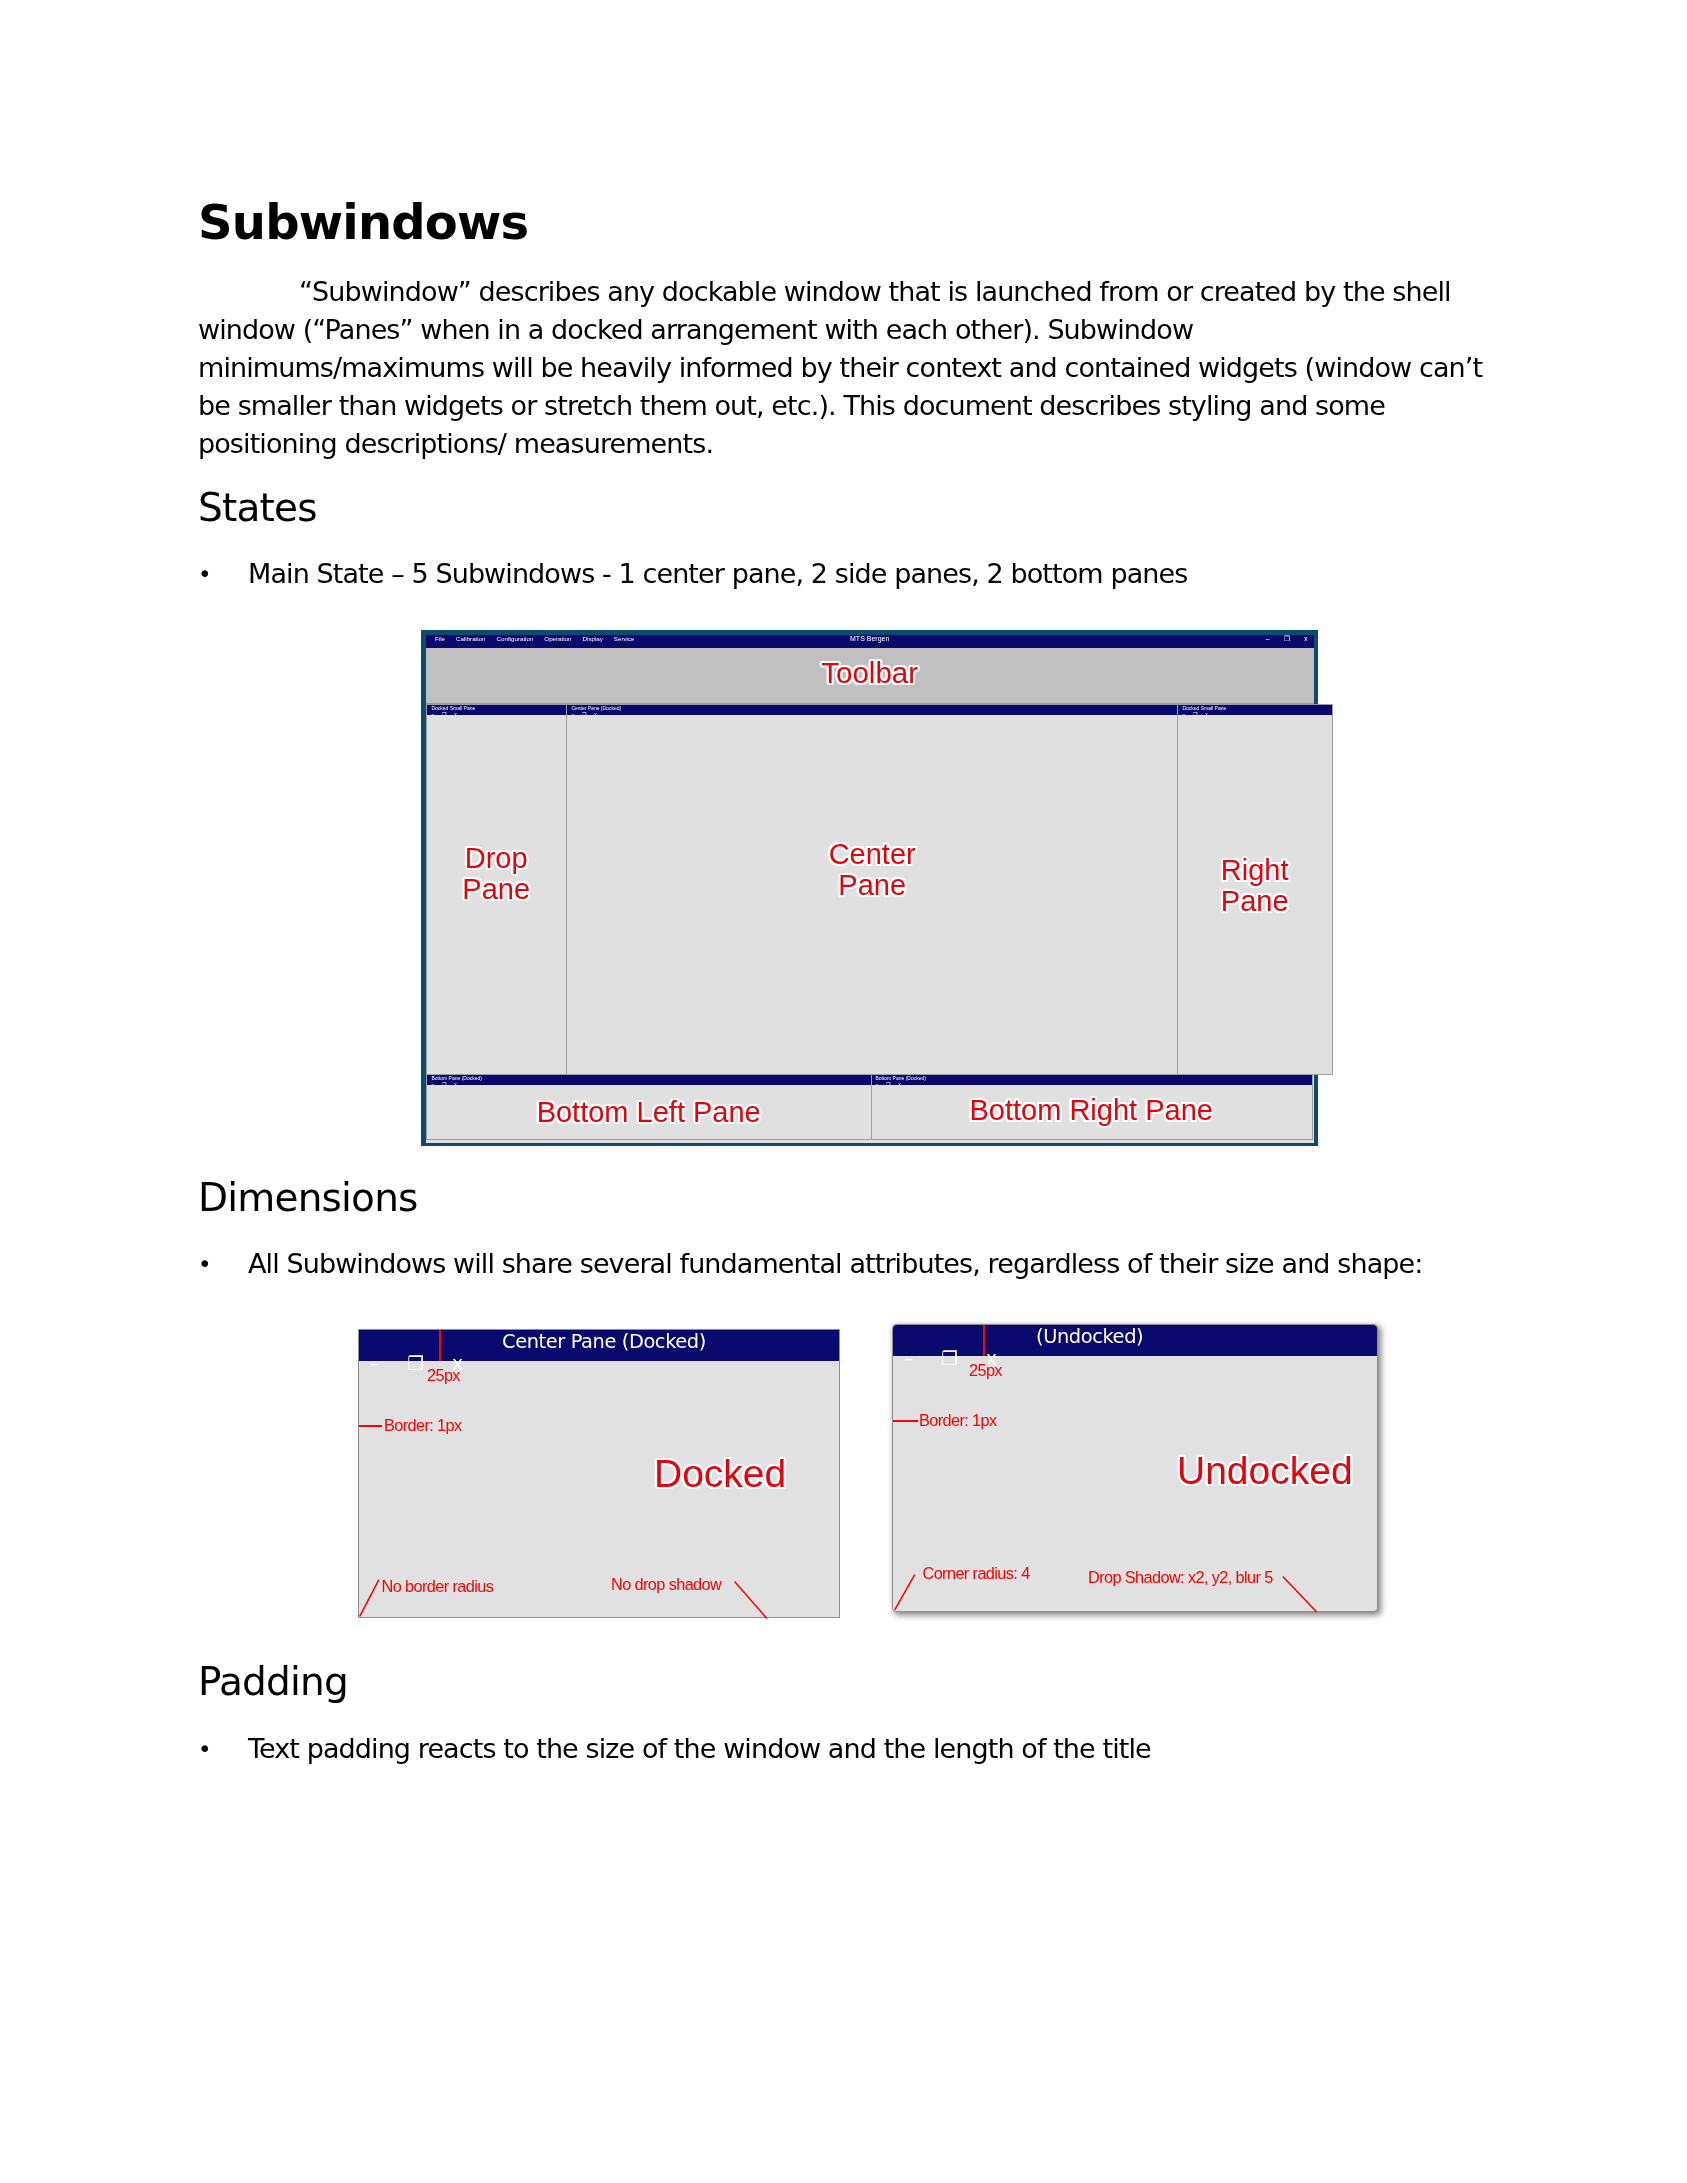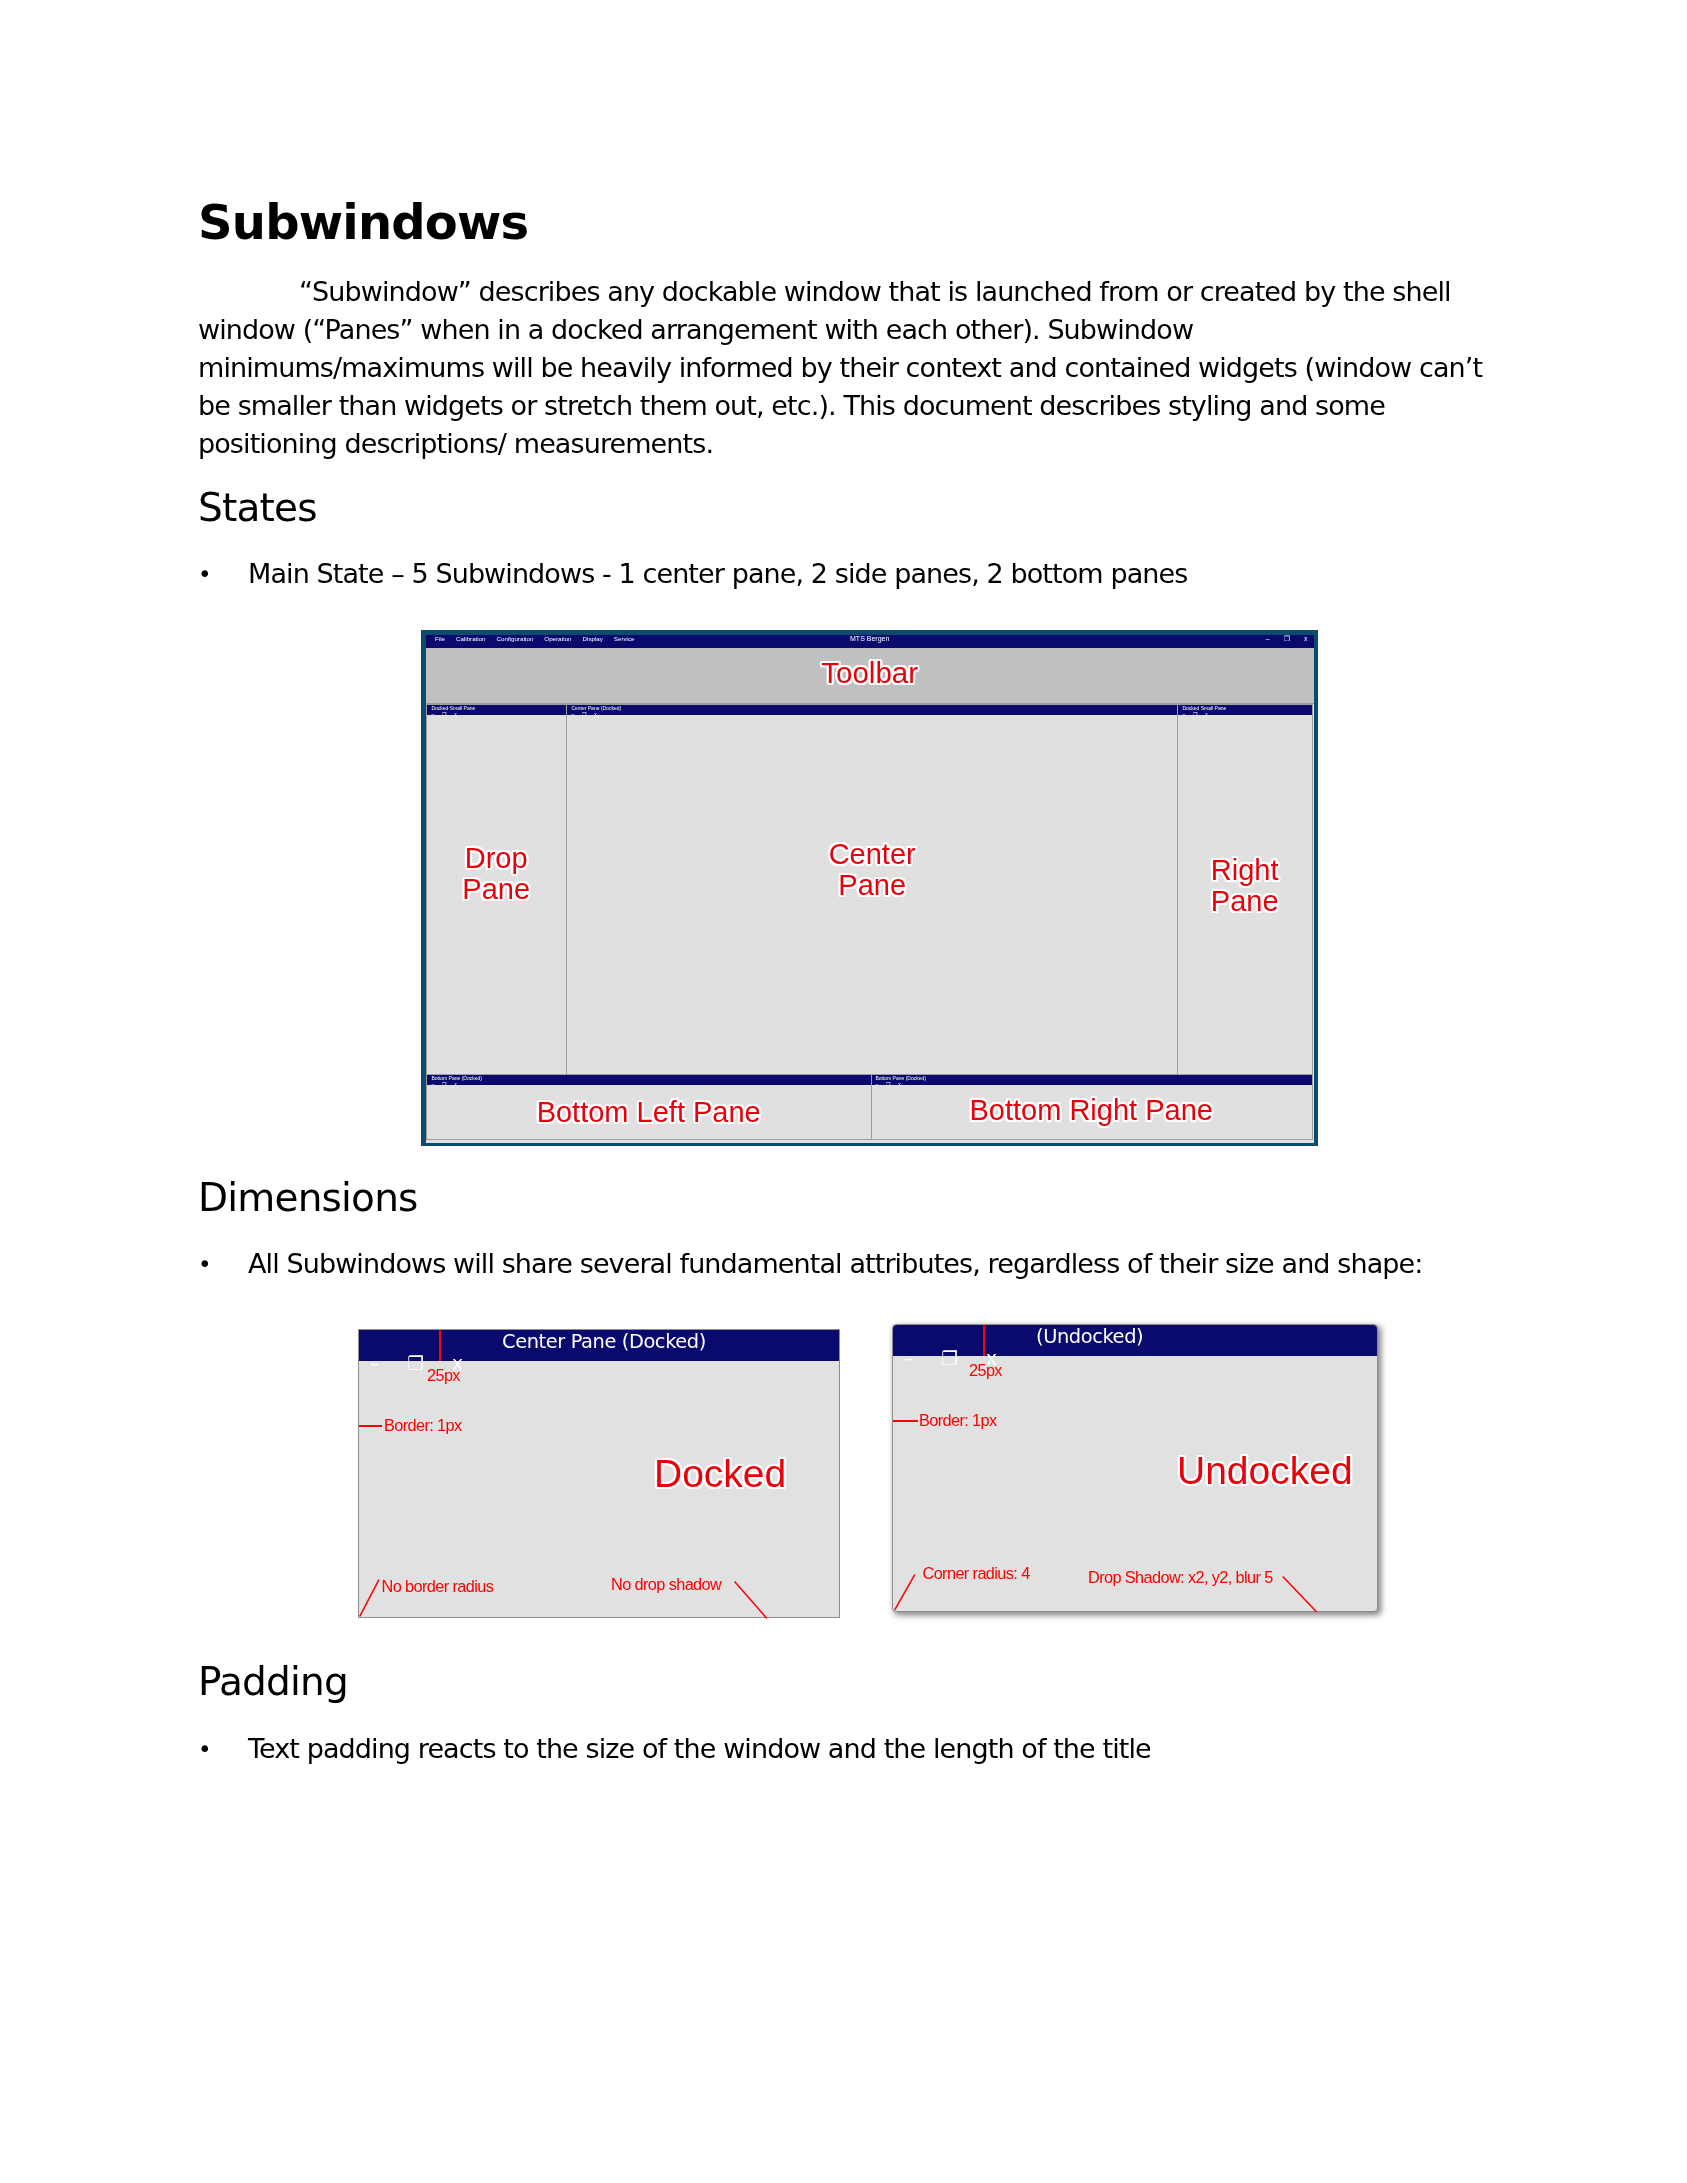--- a/index.html
+++ b/index.html
@@ -89,21 +89,21 @@
         <span class="ptitle" style="text-align:center;">Center Pane (Docked)</span>
         <span class="pctrls">
             <span>–</span>
             <span>❐</span>
             <span>x</span>
           </span>
       </div>
       <div class="redlbl" style="left:0; right:0; top:134px; font-size:29px;"><span>Center</span><br><span>Pane</span></div>
     </div>
 
-    <div class="pane" style="left:751px; top:69px; width:136px; height:371px;">
+    <div class="pane" style="left:751px; top:69px; width:156px; height:371px;">
       <div class="titlebar panebar">
         <span class="ptitle">Docked Small Pane</span>
         <span class="pctrls">
             <span>–</span>
             <span>❐</span>
             <span>x</span>
           </span>
       </div>
       <div class="redlbl" style="left:0; right:0; top:150px; font-size:29px;"><span>Right</span><br><span>Pane</span></div>
     </div>

